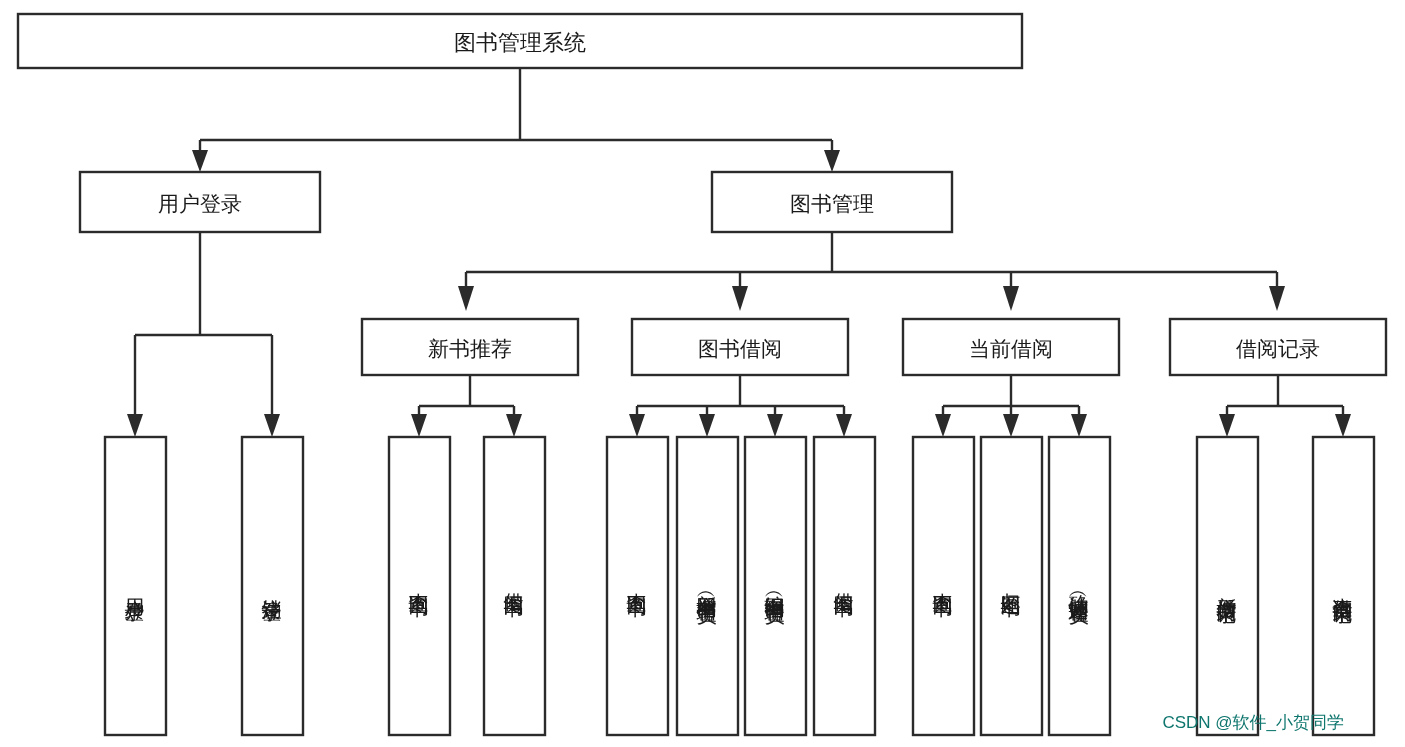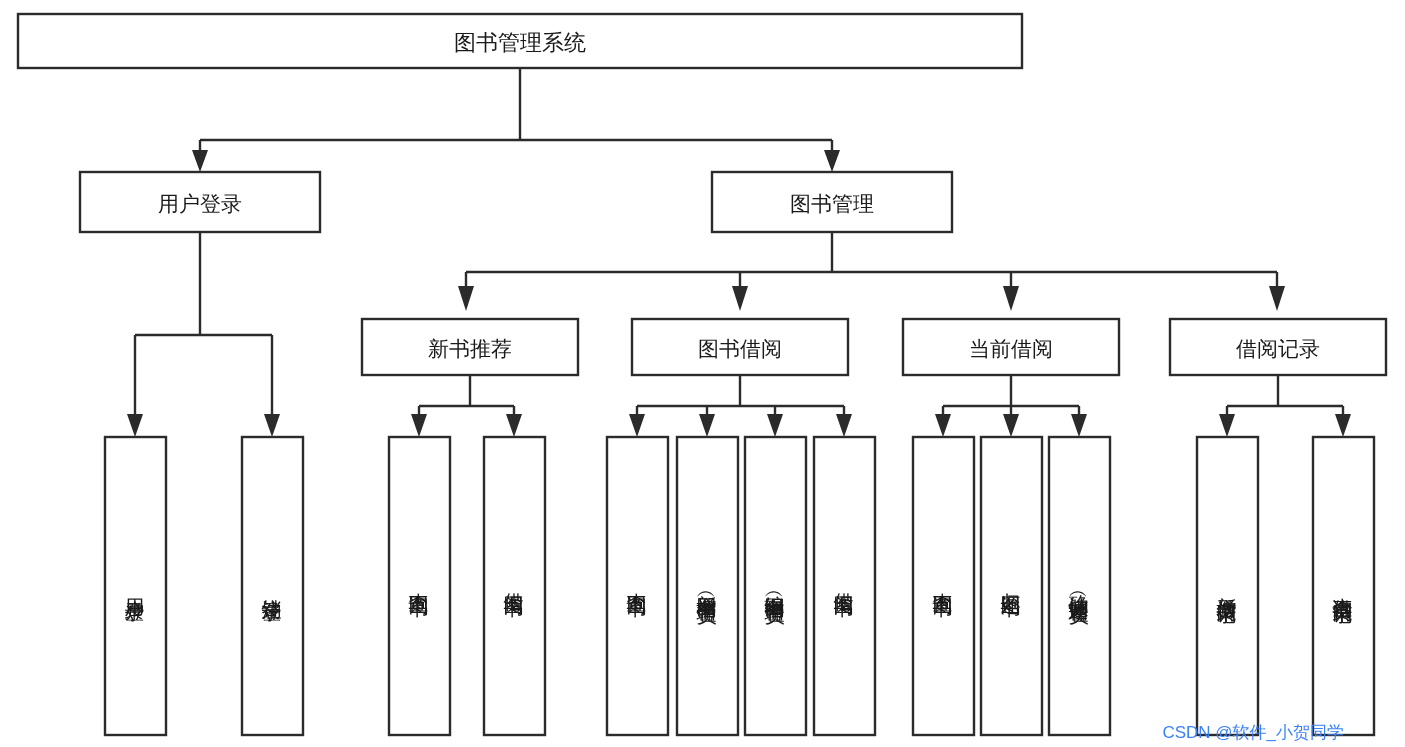--- a/index.html
+++ b/index.html
@@ -57,24 +57,24 @@
     fill: none;
     stroke-linecap: butt;
   }
   .arrow-head {
     fill: #2b2b2b;
     stroke: none;
   }
   .watermark {
     position: absolute;
     right: 10px;
-    bottom: 3px;
+    bottom: 13px;
     font-family: "Liberation Sans", "DejaVu Sans", sans-serif;
     font-size: 17px;
-    color: #3b82f6;
+    color: #0f766e;
     white-space: nowrap;
     pointer-events: none;
     user-select: none;
   }
 </style>
 </head>
 <body>
 
 <div id="diagram-root">
 

